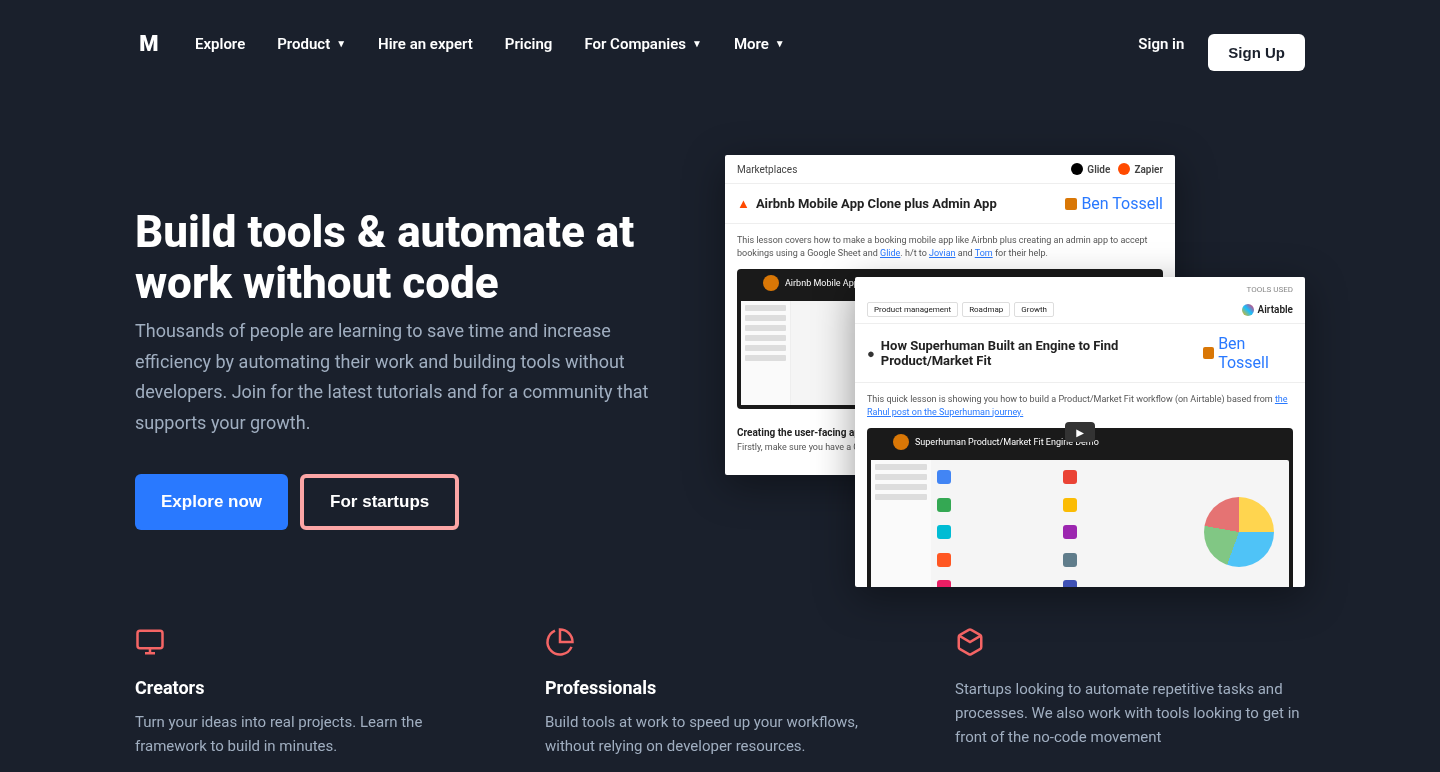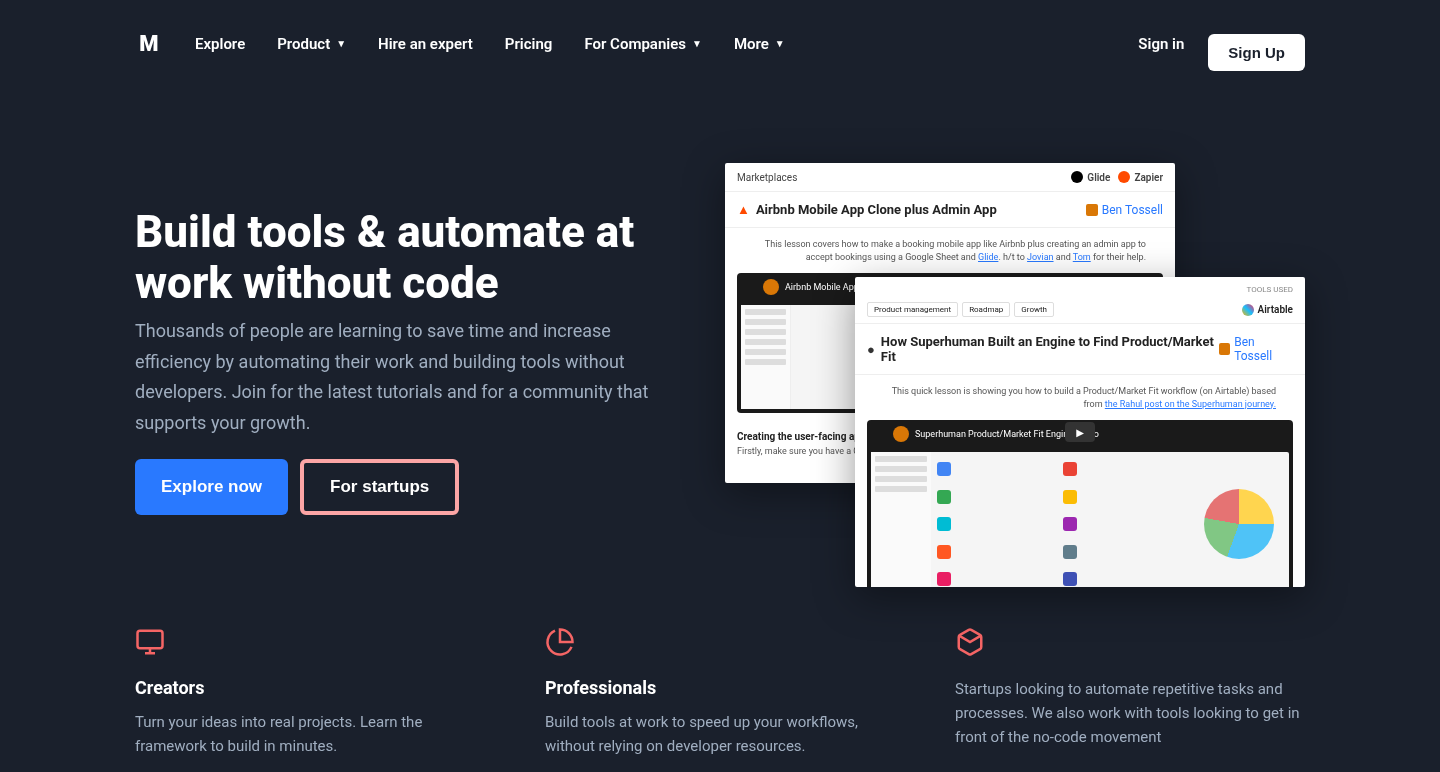--- a/index.html
+++ b/index.html
@@ -80,21 +80,21 @@
 .hero-title {
   font-size: 44px;
   font-weight: 800;
   line-height: 1.15;
   margin-bottom: 8px;
 }
 .hero-desc {
   font-size: 18px;
   line-height: 1.7;
   color: #a0aec0;
-  margin-bottom: 20px;
+  margin-bottom: 35px;
 }
 .hero-buttons {
   display: flex;
   gap: 12px;
   margin-bottom: 40px;
 }
 .btn-primary {
   background: #2979ff;
   color: #fff;
   border: none;
@@ -127,21 +127,21 @@
   min-height: 440px;
 }
 .card {
   position: absolute;
   background: #fff;
   color: #222;
   border-radius: 2px;
   box-shadow: 0 10px 40px rgba(0,0,0,0.4);
   overflow: hidden;
 }
-.card1 { top: 16px; left: 0; width: 450px; height: 320px; }
+.card1 { top: 8px; left: 0; width: 450px; height: 320px; }
 .card2 { top: 130px; left: 130px; width: 450px; height: 310px; }
 .card-header {
   display: flex;
   justify-content: space-between;
   align-items: center;
   padding: 8px 12px;
   font-size: 10px;
   color: #444;
 }
 .tools-row { display: flex; gap: 8px; align-items: center; }
@@ -166,38 +166,37 @@
   border-bottom: 1px solid #eee;
 }
 .card-title {
   font-size: 13px;
   font-weight: 700;
   display: flex;
   align-items: center;
   gap: 6px;
 }
 .author {
-  font-size: 12px;
+  font-size: 16px;
   color: #2979ff;
   display: flex;
   align-items: center;
   gap: 4px;
 }
 .author-avatar {
   width: 12px;
   height: 12px;
   background: #d97706;
   border-radius: 2px;
 }
 .card-desc {
-  padding: 10px 29px;
+  padding: 10px 12px;
   font-size: 9px;
   color: #555;
   line-height: 1.4;
-  text-align: right;
 }
 .card-desc a { color: #2979ff; text-decoration: underline; }
 .video-thumb {
   margin: 0 12px 10px;
   background: #1a1a1a;
   border-radius: 4px;
   position: relative;
   height: 140px;
   display: flex;
   flex-direction: column;

